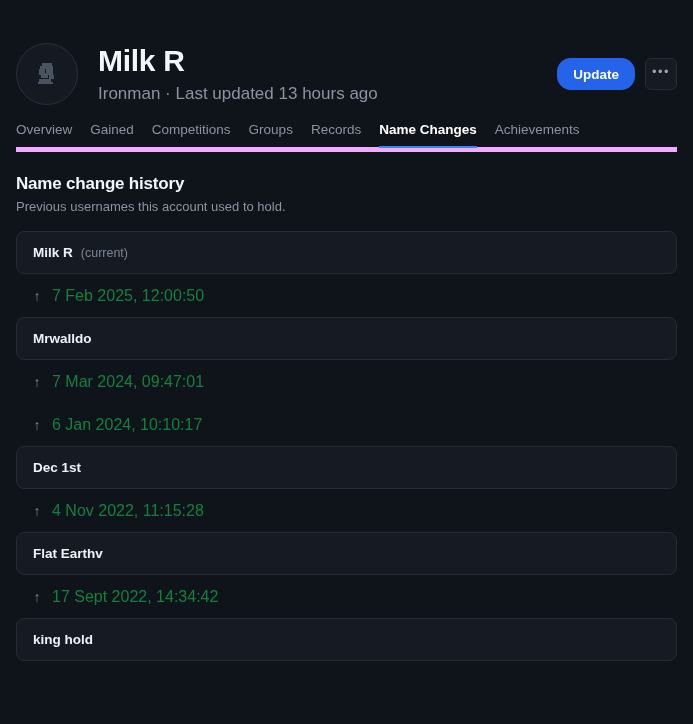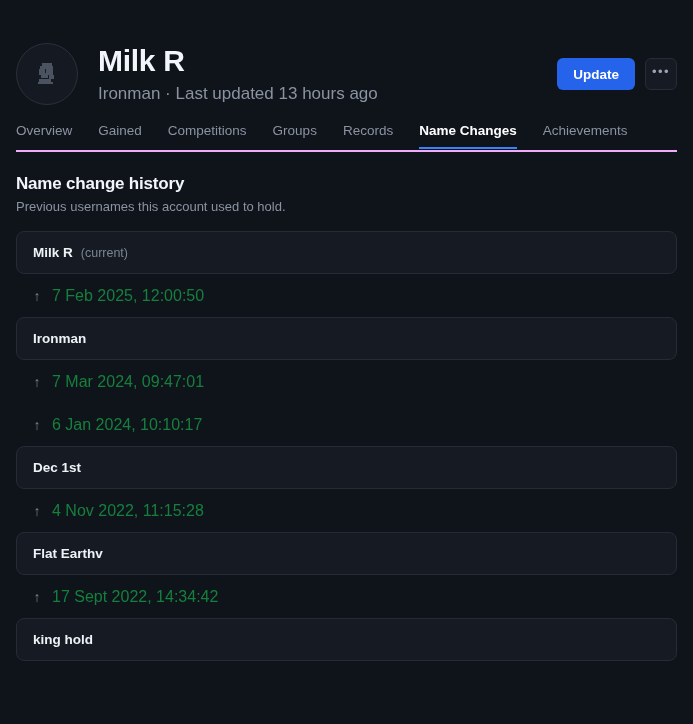--- a/index.html
+++ b/index.html
@@ -68,21 +68,21 @@
     align-items: center;
     gap: 10px;
     flex: 0 0 auto;
     margin-left: auto;
   }
 
   .btn-update {
     background: #2563eb;
     color: #ffffff;
     border: none;
-    border-radius: 6px;
+    border-radius: 14px;
     font-size: 13.5px;
     font-weight: bold;
     font-family: "Liberation Sans", sans-serif;
     padding: 0 16px;
     height: 32px;
     cursor: pointer;
   }
 
   .btn-more {
     background: #161b23;
@@ -99,25 +99,25 @@
     justify-content: center;
     cursor: pointer;
     padding-bottom: 5px;
     font-family: "Liberation Sans", sans-serif;
   }
 
   
   .tabs {
     position: relative;
     display: flex;
-    align-items: center;
-    gap: 26px;
+    align-items: flex-end;
+    gap: 18px;
     height: 32px;
     margin-top: 12px;
-    border-bottom: 2px solid #f0abfc;
+    border-bottom: 5px solid #f0abfc;
   }
 
   .tab {
     font-size: 13.5px;
     color: #8b93a1;
     padding-bottom: 9px;
     cursor: pointer;
     white-space: nowrap;
     border-bottom: 2px solid transparent;
     margin-bottom: -1px;
@@ -252,21 +252,21 @@
     <div class="name-card">
       <span class="name-card-label">Milk R</span>
       <span class="name-card-tag">(current)</span>
     </div>
     <div class="transition-row">
       <span class="arrow-icon">↑</span>
       <span class="transition-date">7 Feb 2025, 12:00:50</span>
     </div>
 
     <div class="name-card">
-      <span class="name-card-label">Ironman</span>
+      <span class="name-card-label">Mrwalldo</span>
     </div>
     <div class="transition-row">
       <span class="arrow-icon">↑</span>
       <span class="transition-date">7 Mar 2024, 09:47:01</span>
     </div>
 
     <div class="transition-row">
       <span class="arrow-icon">↑</span>
       <span class="transition-date">6 Jan 2024, 10:10:17</span>
     </div>

